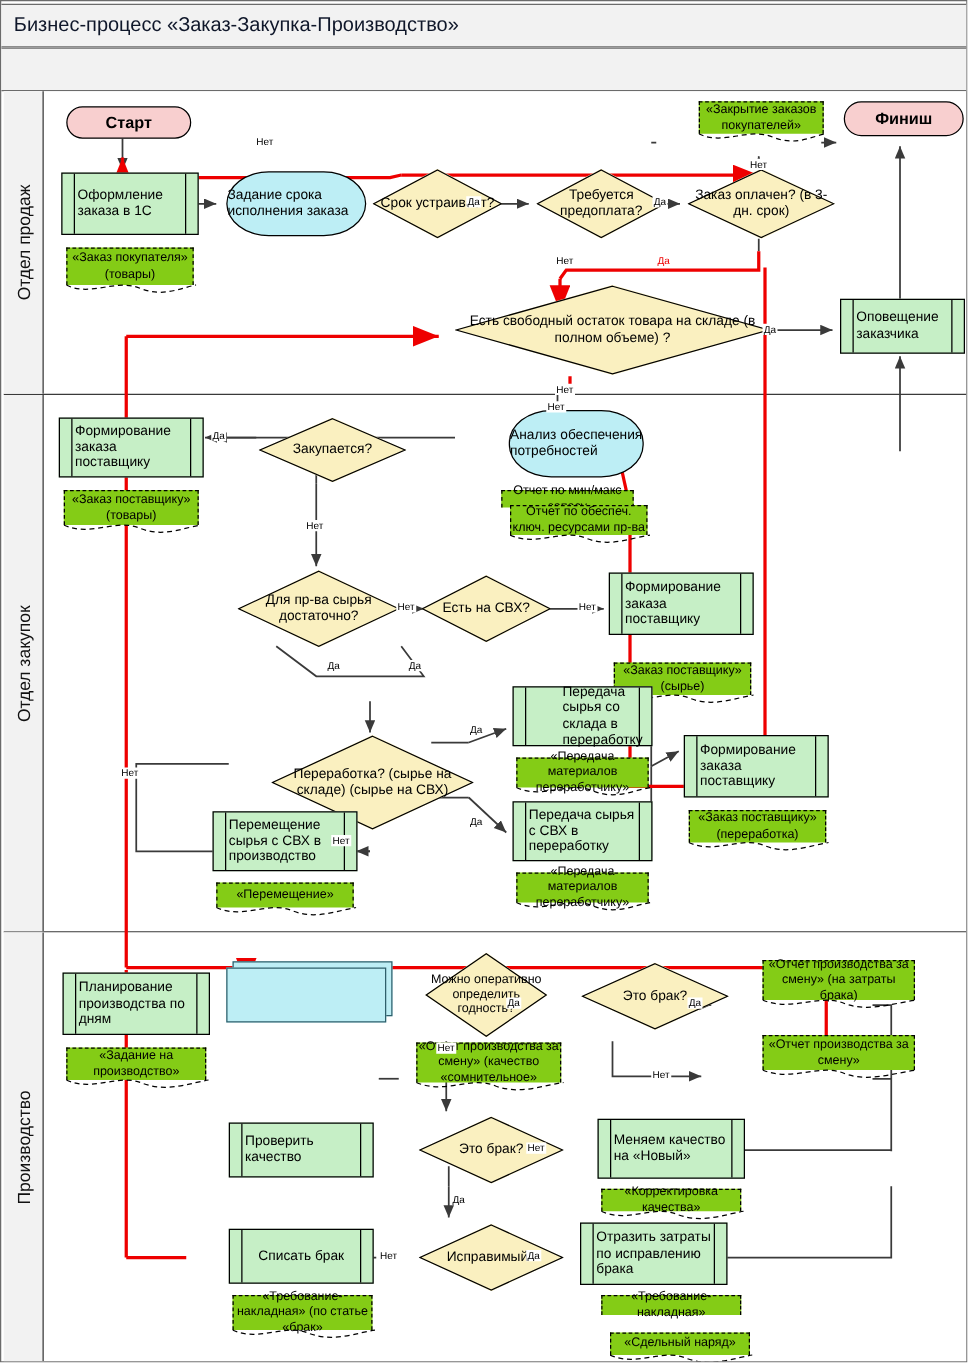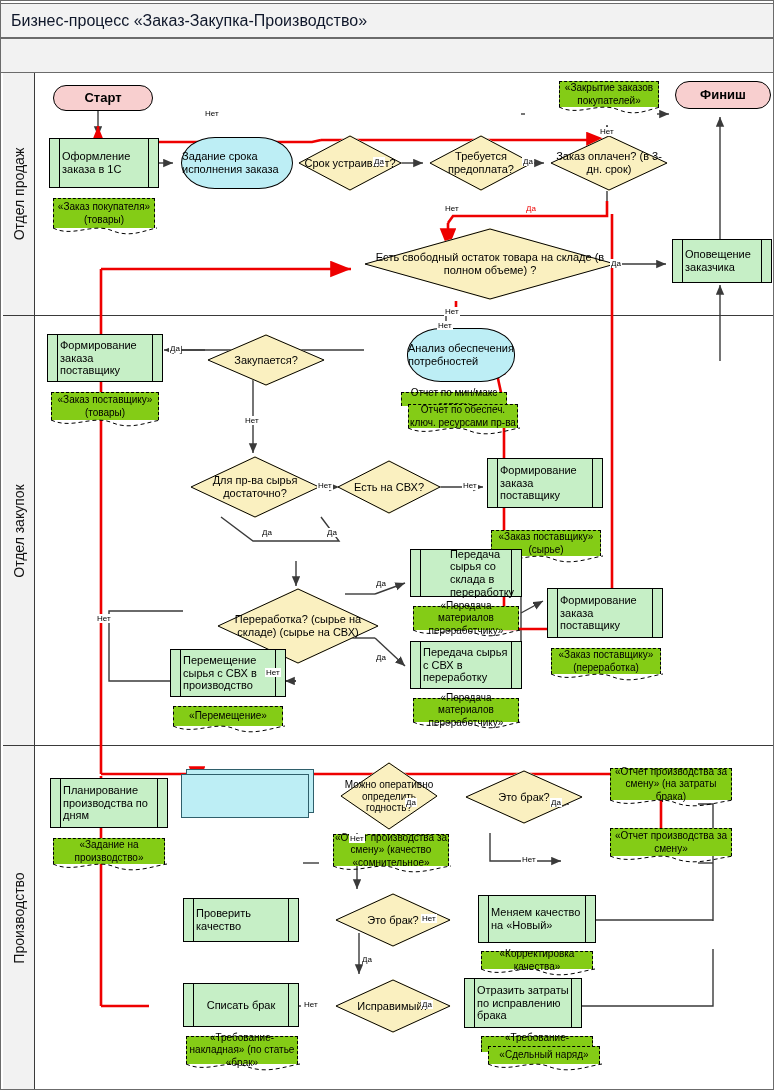--- a/index.html
+++ b/index.html
@@ -363,21 +363,21 @@
             <path d="M0,1 C22,11 42,-5 62,4 C82,11 100,3 114,1" fill="none" stroke="#000" stroke-width="1" stroke-dasharray="4,3"></path>
           </svg>
       </div>
 
       <div class="node proc" style="left:429px;top:232px;width:118px;height:50px;">
         <span class="lbl">Отразить затраты по исправлению брака</span>
       </div>
       <div class="doc" style="left:446px;top:290px;width:112px;height:16px;">
         <span>«Требование-накладная»</span>
       </div>
-      <div class="doc" style="left:453px;top:300px;width:112px;height:18px;">
+      <div class="doc" style="left:453px;top:320px;width:112px;height:18px;">
         <span>«Сдельный наряд»</span>
         <svg class="wave" viewBox="0 0 114 10" preserveAspectRatio="none">
             <path d="M0,1 C22,11 42,-5 62,4 C82,11 100,3 114,1" fill="none" stroke="#000" stroke-width="1" stroke-dasharray="4,3"></path>
           </svg>
       </div>
     </div>
   </div>
 
   <svg class="svg-layer" viewBox="0 0 774 1090">
     <defs>

